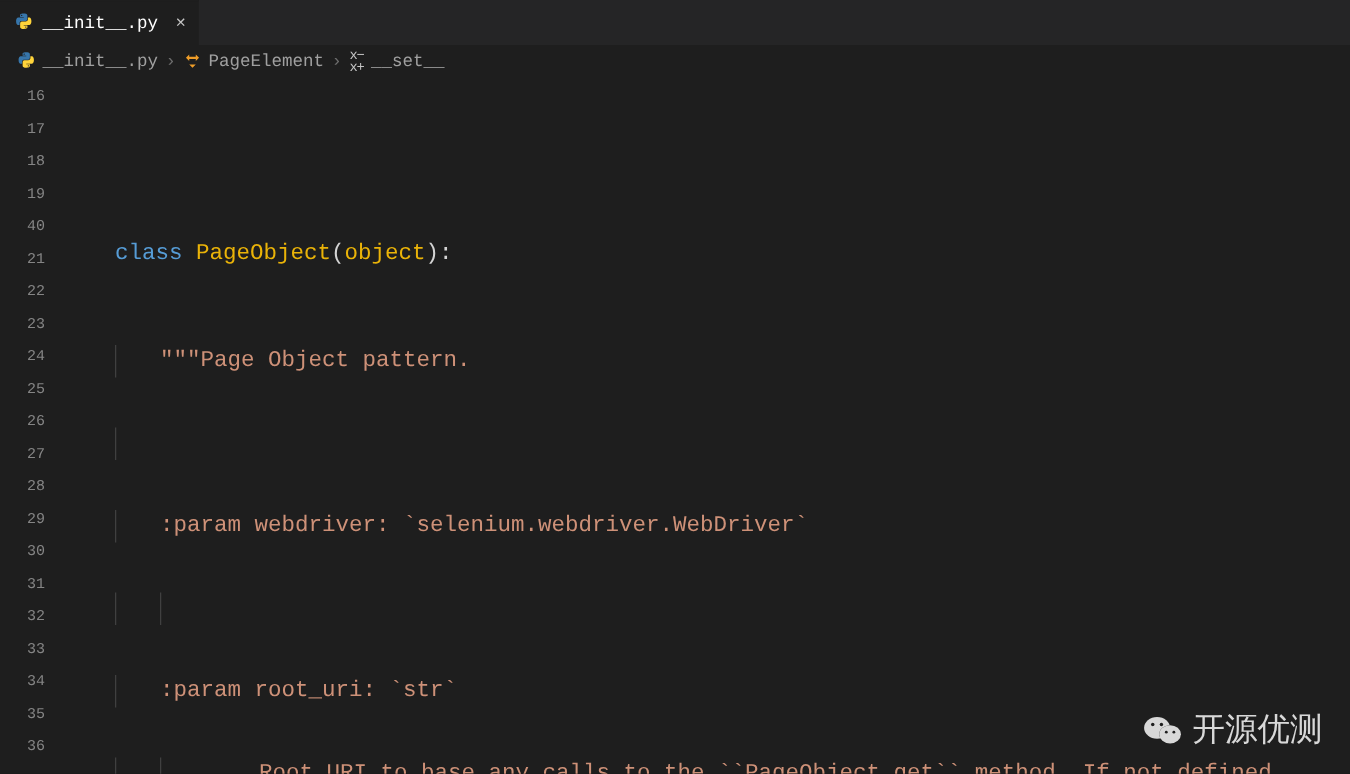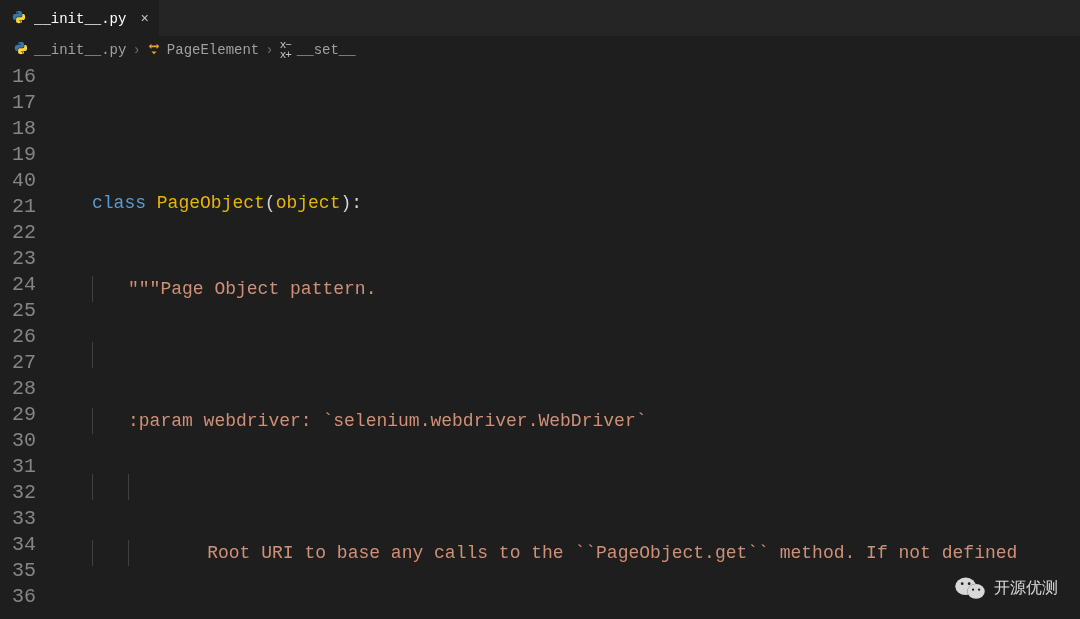--- a/index.html
+++ b/index.html
@@ -63,21 +63,21 @@
     text-align: right;
     padding-right: 20px;
     color:#858585;
     user-select:none;
   }
   .code {
     flex:1;
     white-space: pre;
   }
   .line { height: 26px; line-height:26px; }
-  .gutter .line { font-size:20px; }
+  .gutter .line { font-size:12px; }
   
   .ig {
     display:inline-block;
     width: 36px;
     border-left: 1px solid #404040;
     height:26px;
     vertical-align: top;
   }
   .ig.first { border-left:none; width:36px; }
   .txt { vertical-align: top; display:inline; }
@@ -86,21 +86,21 @@
   .cls   { color:#eab308; }
   .str   { color:#ce9178; }   
   .punc  { color:#d4d4d4; }
   
   .watermark {
     position:absolute;
     right: 22px; bottom: 18px;
     display:flex; align-items:center; gap:8px;
     color:#e8e8e8;
     font-family: "PingFang SC","Microsoft YaHei",sans-serif;
-    font-size: 16px;
+    font-size: 26px;
     opacity:0.92;
     pointer-events:none;
   }
   .watermark .wc-icon {
     width:32px; height:26px;
   }
 </style>
 </head>
 <body>
 
@@ -163,20 +163,21 @@
     </div>
   <div class="code">
     <div class="line"><span class="txt"></span></div>
 
     <div class="line"><span class="ig first"></span><span class="txt"><span class="kw">class </span><span class="cls">PageObject</span><span class="punc">(</span><span class="cls">object</span><span class="punc">):</span></span></div>
 
     <div class="line"><span class="ig first"></span><span class="ig"></span><span class="txt str">"""Page Object pattern.</span></div>
     <div class="line"><span class="ig first"></span><span class="ig"></span><span class="txt str"></span></div>
     <div class="line"><span class="ig first"></span><span class="ig"></span><span class="txt str">:param webdriver: `selenium.webdriver.WebDriver`</span></div>
     <div class="line"><span class="ig first"></span><span class="ig"></span><span class="ig"></span></div>
+    <div class="line"><span class="ig first"></span><span class="ig"></span><span class="txt str">:param root_uri: `str`</span></div>
     <div class="line"><span class="ig first"></span><span class="ig"></span><span class="ig"></span><span class="txt str">    Root URI to base any calls to the ``PageObject.get`` method. If not defined</span></div>
     
     
 
     
 
     
 
     
 

